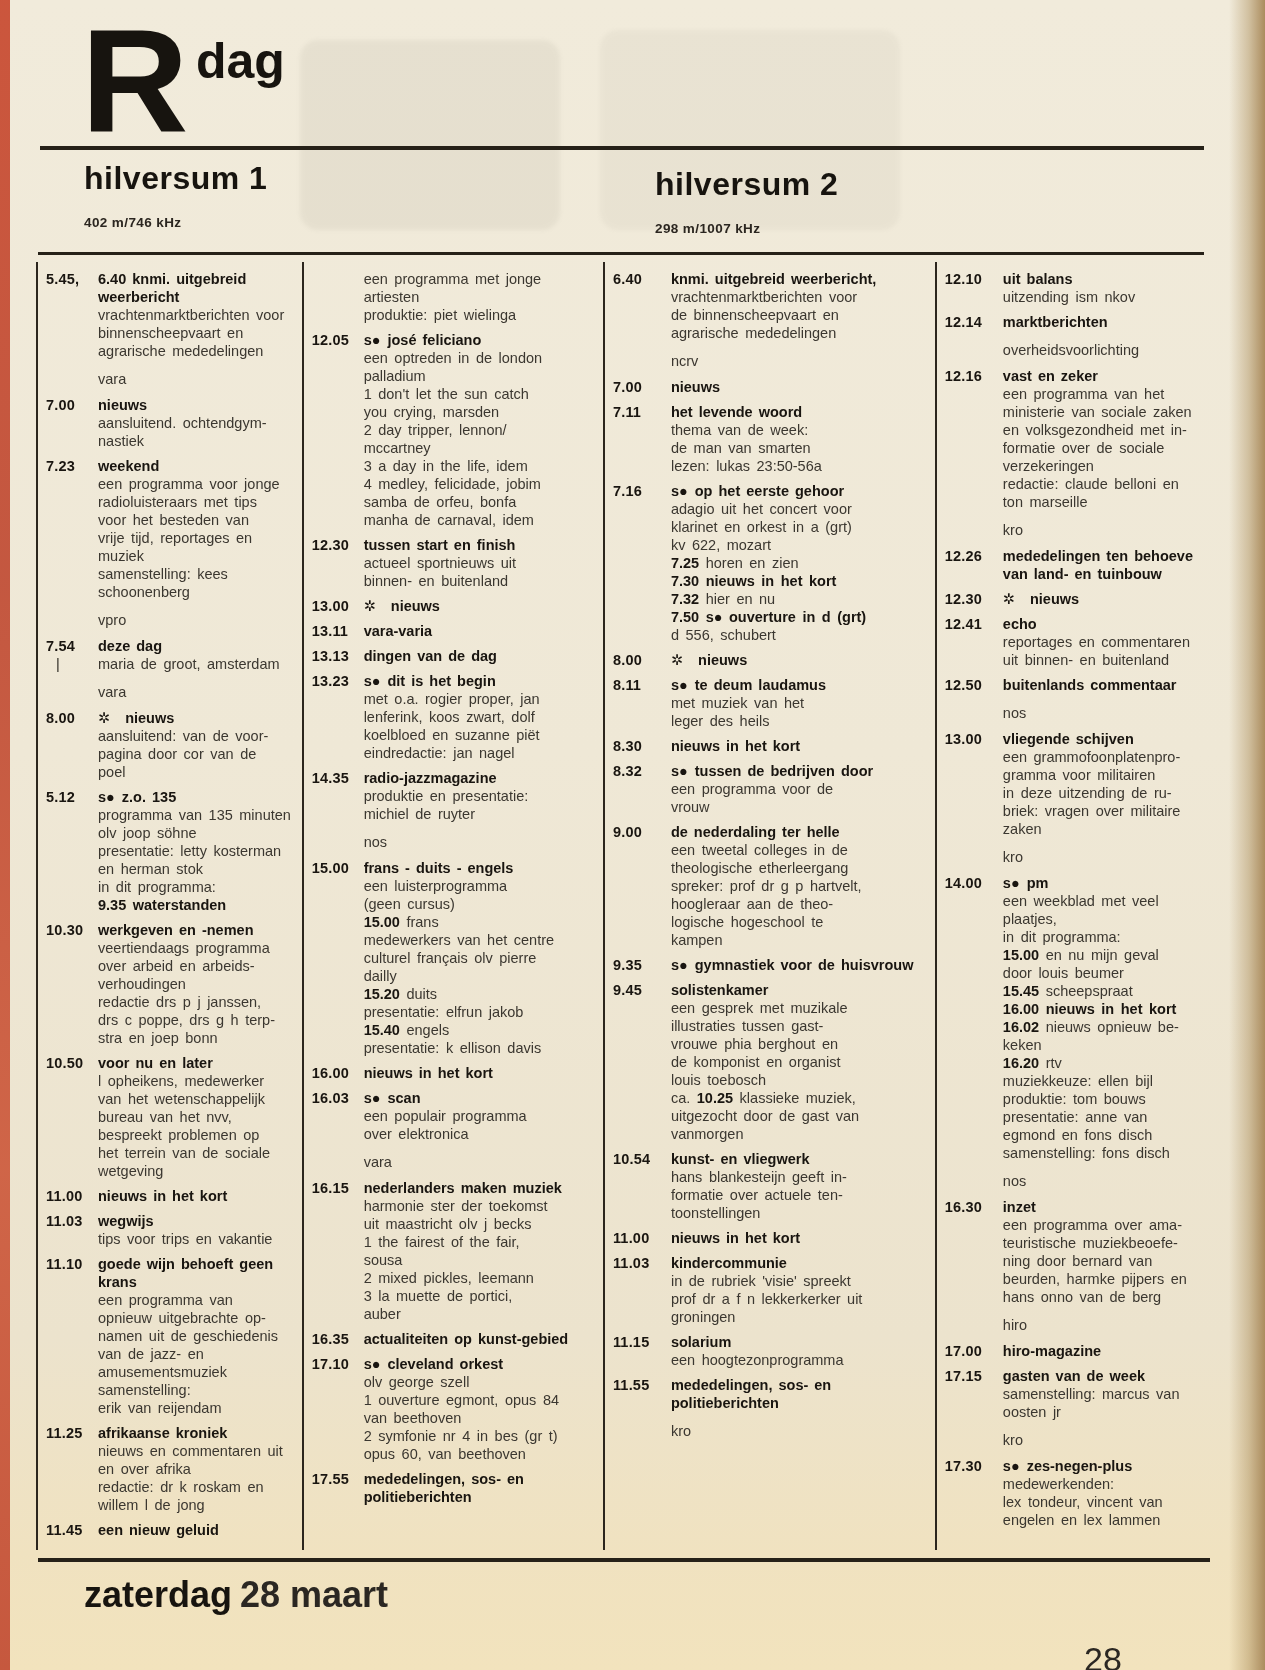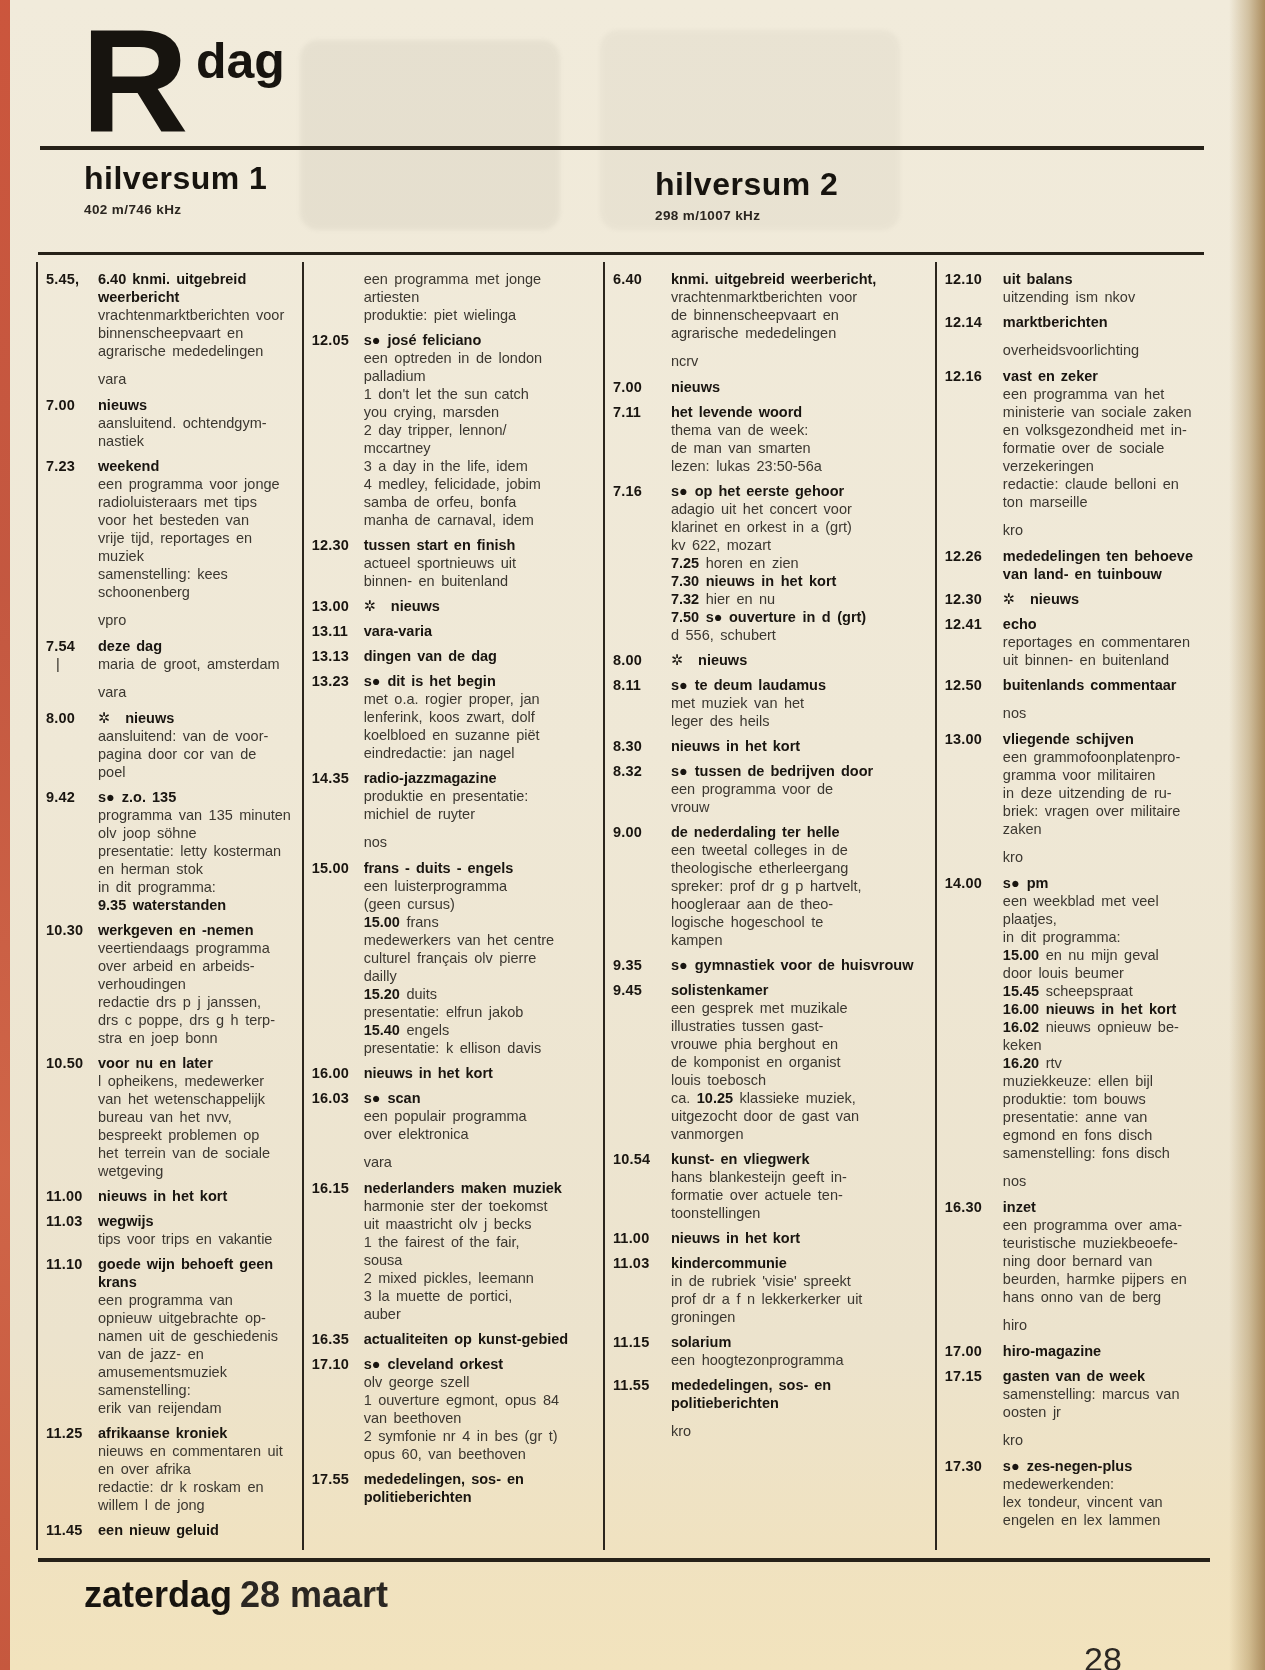--- a/index.html
+++ b/index.html
@@ -16,21 +16,21 @@
   
   .logo-r{position:absolute;left:82px;top:18px;font-size:146px;line-height:.86;font-weight:700;
     color:#17140f;letter-spacing:-6px;transform:scaleX(1.02);}
   .logo-dag{position:absolute;left:196px;top:32px;font-size:50px;font-weight:700;color:#17140f;letter-spacing:0;}
   .rule{position:absolute;background:#262118;}
   .rule-top{left:40px;top:146px;width:1164px;height:4px;}
   .rule-mid{left:38px;top:252px;width:1166px;height:3px;}
   .rule-bottom{left:38px;top:1558px;width:1172px;height:4px;}
   .station{position:absolute;}
   .station h1{margin:0;font-size:32px;font-weight:700;color:#17140f;letter-spacing:.5px;}
-  .station .freq{margin-top:5px;font-size:13.5px;font-weight:700;color:#2b2620;letter-spacing:.4px;}
+  .station .freq{margin-top:18px;font-size:13.5px;font-weight:700;color:#2b2620;letter-spacing:.4px;}
   .station-1{left:84px;top:160px;}
   .station-2{left:655px;top:166px;}
   
   .columns{position:absolute;left:36px;top:262px;width:1182px;height:1288px;display:flex;align-items:stretch;}
   .col{box-sizing:border-box;border-left:2px solid #2c261d;padding:8px 6px 0 8px;overflow:hidden;
     font-size:14.5px;line-height:18px;}
   .col-1{width:272px;}
   .col-2{width:286px;}
   .col-3{width:340px;margin-left:22px;}
   .col-4{width:290px;}
@@ -133,21 +133,21 @@
         <div class="entry">
           <div class="time">8.00</div>
           <div class="content">
             <div class="title"><span class="ic-star">✲</span>nieuws</div>
             <div class="bline">aansluitend: van de voor-</div>
             <div class="bline">pagina door cor van de</div>
             <div class="bline">poel</div>
           </div>
         </div>
         <div class="entry">
-          <div class="time">9.42</div>
+          <div class="time">5.12</div>
           <div class="content">
             <div class="title"><span class="ic-stereo">s●</span>z.o. 135</div>
             <div class="bline">programma van 135 minuten</div>
             <div class="bline">olv joop söhne</div>
             <div class="bline">presentatie: letty kosterman</div>
             <div class="bline">en herman stok</div>
             <div class="bline">in dit programma:</div>
             <div class="bline"><b>9.35 waterstanden</b></div>
           </div>
         </div>

